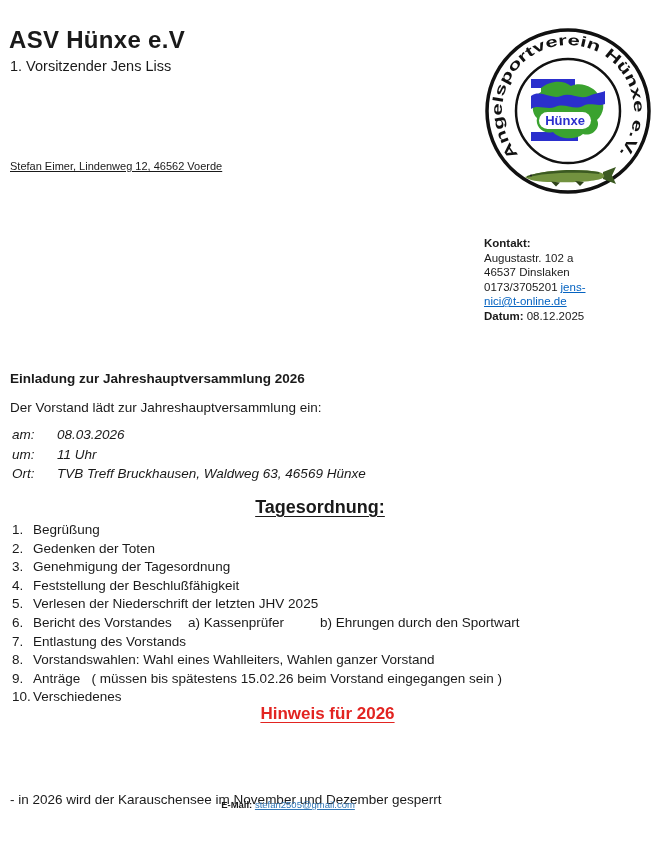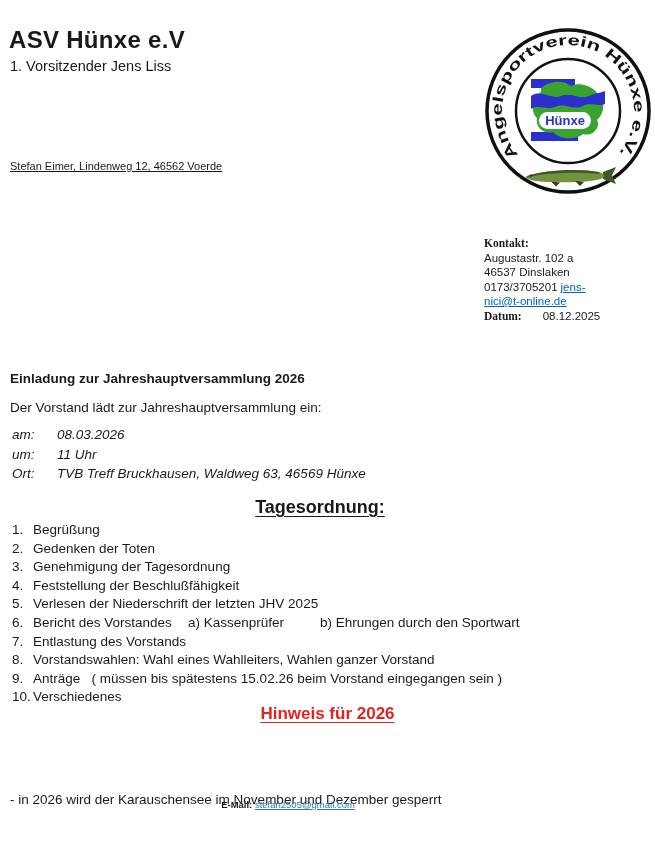--- a/index.html
+++ b/index.html
@@ -9,21 +9,21 @@
   }
   .abs{position:absolute;}
   
   .title{left:9px;top:26px;font-size:24px;font-weight:bold;letter-spacing:.3px;}
   .subtitle{left:10px;top:58px;font-size:14.5px;}
   .sender{left:10px;top:160px;font-size:11px;text-decoration:underline;}
   
   .logo{left:483px;top:26px;width:170px;height:170px;}
   
   .contact{left:484px;top:236px;font-size:11.5px;line-height:14.5px;width:165px;}
-  .contact .b{font-weight:bold;font-family:Liberation Serif, serif;}
+  .contact .b{font-weight:bold;}
   .contact a{color:#0563c1;text-decoration:underline;}
   
   .inv-heading{left:10px;top:371px;font-size:13.5px;font-weight:bold;}
   .inv-intro{left:10px;top:400px;font-size:13.5px;}
   .details{left:12px;top:425px;font-size:13.5px;line-height:19.5px;font-style:italic;}
   .drow{display:flex;}
   .dlabel{display:inline-block;width:45px;}
   
   .agenda-heading{left:0;top:497px;width:640px;text-align:center;font-size:18px;
     font-weight:bold;text-decoration:underline;text-underline-offset:3px;}
@@ -87,21 +87,21 @@
       </g>
     </svg>
   </div>
 
   <div class="abs contact">
     <div class="b">Kontakt:</div>
     <div>Augustastr. 102 a</div>
     <div>46537 Dinslaken</div>
     <div><span style="margin-right:3px;">0173/3705201</span><a href="#">jens-</a></div>
     <div><a href="#">nici@t-online.de</a></div>
-    <div><span class="b">Datum:</span><span style="margin-left:21px;">08.12.2025</span></div>
+    <div><span class="b">Datum:</span><span style="margin-left:3px;">08.12.2025</span></div>
   </div>
 
   <div class="abs inv-heading">Einladung zur Jahreshauptversammlung 2026</div>
   <div class="abs inv-intro">Der Vorstand lädt zur Jahreshauptversammlung ein:</div>
 
   <div class="abs details">
     <div class="drow">
       <span class="dlabel">am:</span>
       <span>08.03.2026</span>
     </div>

